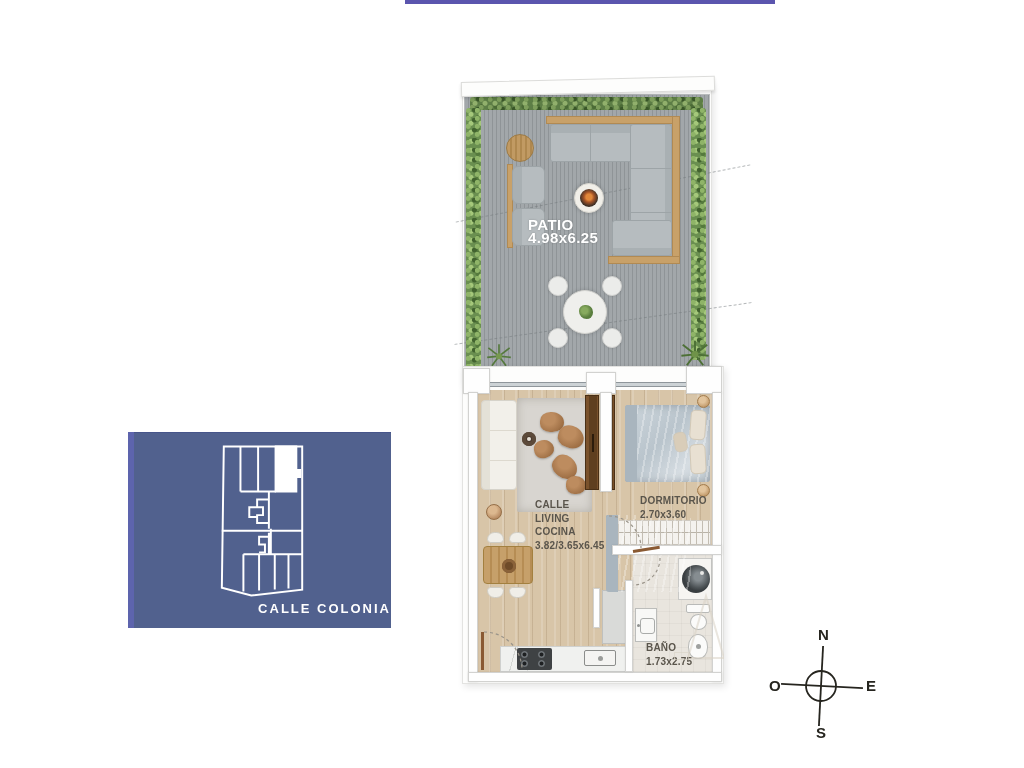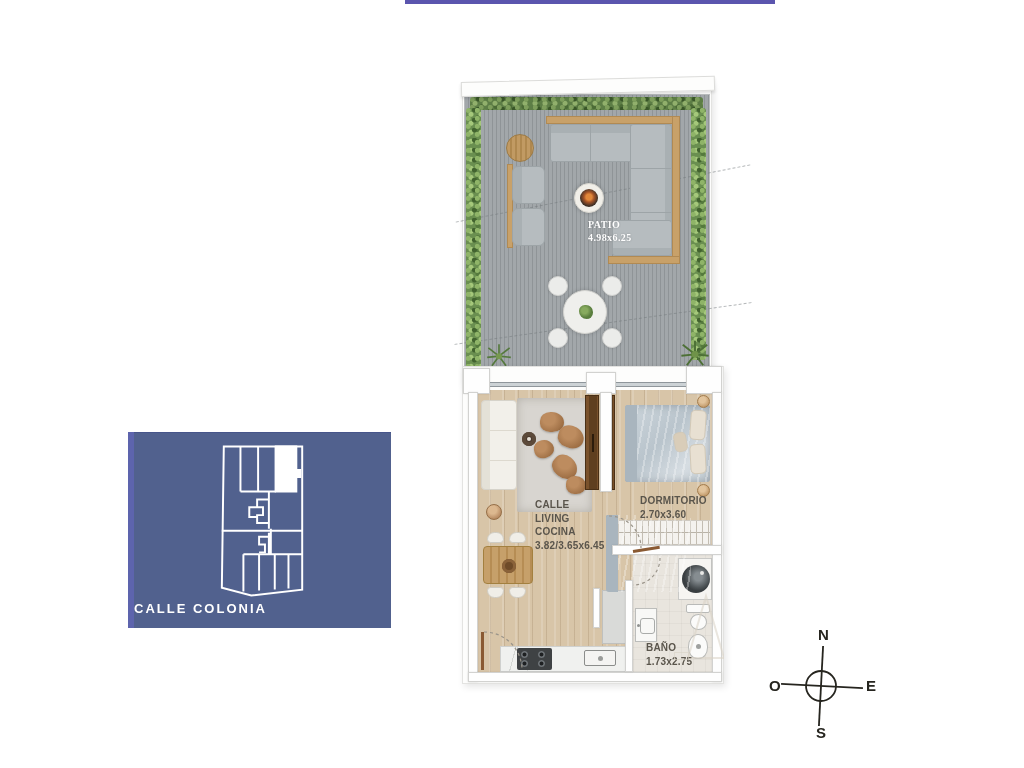--- a/index.html
+++ b/index.html
@@ -63,22 +63,22 @@
      background:radial-gradient(circle at 50% 45%, #e0873a 0 3px, #a85527 5px, #3c2f26 9px);}
   .ptable{left:101px;top:210px;width:44px;height:44px;border-radius:50%;background:#efefec;
      border:1px solid #d3d3cf;box-shadow:0 0 4px rgba(0,0,0,.18);}
   .pplant{left:15px;top:14px;width:14px;height:14px;border-radius:45% 55% 50% 60%;
      background:radial-gradient(circle at 40% 40%, #87aa5e 0 3px, #5a7e3e 7px);}
   .pchair{width:20px;height:20px;border-radius:50%;background:#ebecea;border:1px solid #d0d1cf;box-shadow:0 0 3px rgba(0,0,0,.15);}
   .pc1{left:86px;top:196px;} .pc2{left:140px;top:196px;} .pc3{left:86px;top:248px;} .pc4{left:140px;top:248px;}
   .cplant{width:26px;height:26px;}
   .cplant.cl{left:24px;top:262px;} .cplant.cr{left:218px;top:258px;width:30px;height:30px;}
 
-  .patio-label{left:66px;top:138px;width:120px;text-align:center;color:#ffffff;font-weight:700;
-     font-size:10px;line-height:13px;letter-spacing:.4px;text-shadow:0 0 2px rgba(0,0,0,.25);z-index:5;font-family:Liberation Serif, serif;}
+  .patio-label{left:66px;top:138px;width:120px;color:#ffffff;font-weight:700;
+     font-size:15px;line-height:13px;letter-spacing:.4px;text-shadow:0 0 2px rgba(0,0,0,.25);z-index:5;}
 
   
   .wall{background:#fefefe;border:1px solid #d2d2d0;box-shadow:0 0 2px rgba(0,0,0,.10);z-index:7;}
   .pier-l{left:1px;top:288px;width:27px;height:26px;}
   .pier-c{left:124px;top:292px;width:30px;height:22px;}
   .pier-r{left:224px;top:286px;width:36px;height:28px;}
   .wall-left{left:6px;top:312px;width:10px;height:290px;}
   .wall-right{left:250px;top:312px;width:10px;height:290px;}
   .wall-bottom{left:6px;top:592px;width:254px;height:10px;}
   .wall-div{left:138px;top:312px;width:12px;height:100px;}
@@ -186,21 +186,21 @@
   
   .wm{z-index:9;opacity:.55;}
   .wm-box{left:212px;top:572px;width:15px;height:8px;border:1px solid #d9d2c4;opacity:.6;z-index:9;}
 
   svg.overlay{left:0;top:0;width:262px;height:608px;z-index:8;pointer-events:none;}
 
   
   #keymap{position:absolute;left:128px;top:432px;width:257px;height:196px;background:#51618e;
      border-left:6px solid #5d64ad;box-shadow:inset 0 1px 0 #47558a;}
   #keymap svg{position:absolute;left:80px;top:10px;}
-  .street{position:absolute;left:0;bottom:12px;width:100%;text-align:left;color:#ffffff;
+  .street{position:absolute;left:0;bottom:12px;width:100%;text-align:right;color:#ffffff;
      font-weight:700;font-size:13px;letter-spacing:2px;}
 
   
   #compass{position:absolute;left:768px;top:624px;width:110px;height:116px;}
   #compass text{font-family:"Liberation Sans",sans-serif;font-size:15px;font-weight:700;fill:#26251f;}
 </style>
 </head>
 <body>
 
 <div id="canvas">

